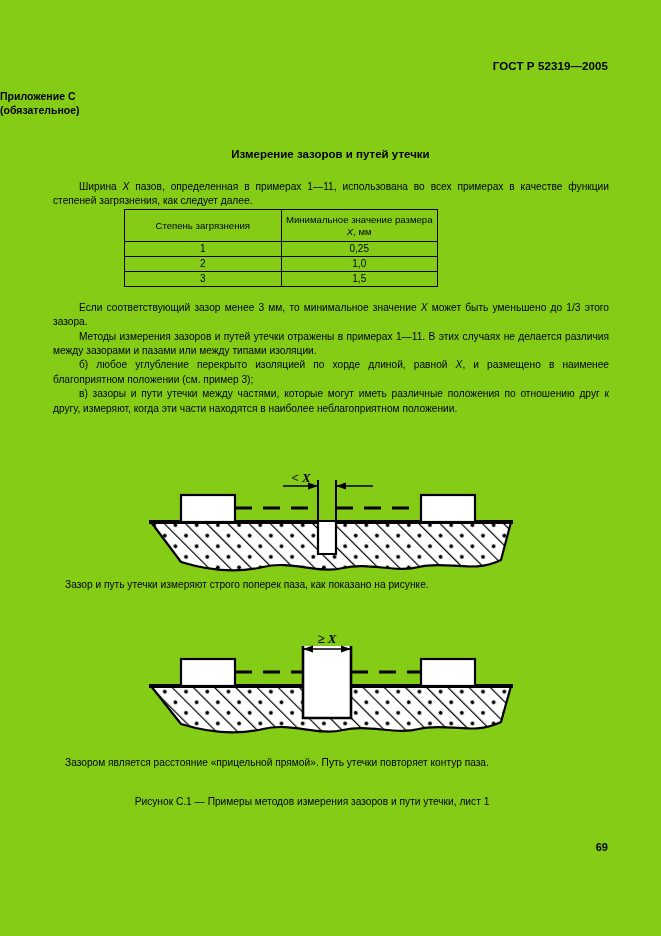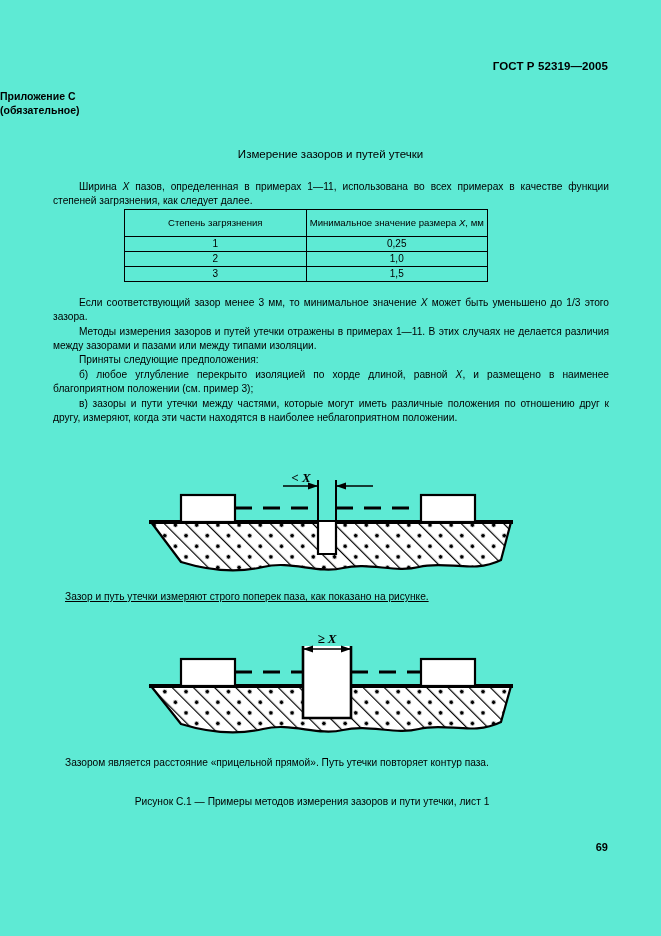--- a/index.html
+++ b/index.html
@@ -9,21 +9,21 @@
     background: #ffffff;
   }
   body {
     font-family: "Liberation Sans", sans-serif;
     color: #000000;
   }
   .page {
     position: relative;
     width: 661px;
     height: 936px;
-    background: #5eead4;
+    background: #84cc16;
     overflow: hidden;
     box-sizing: border-box;
   }
 
   
   .running-header {
     position: absolute;
     top: 60px;
     right: 53px;
     font-size: 11.5px;
@@ -45,21 +45,21 @@
   }
   .annex-block .annex-sub { font-weight: bold; }
 
   .section-title {
     position: absolute;
     top: 148px;
     left: 0;
     width: 661px;
     text-align: center;
     font-size: 11.5px;
-    font-weight: normal;
+    font-weight: bold;
   }
 
   
   .body-area {
     position: absolute;
     left: 53px;
     top: 180px;
     width: 556px;
   }
   p.para {
@@ -77,21 +77,21 @@
   .table-caption {
     margin: 17px 0 5px 71px;
     font-size: 10.2px;
     letter-spacing: 1.6px;
   }
   .table-caption .tnum { letter-spacing: 0px; }
 
   table.gost {
     border-collapse: collapse;
     margin-left: 71px;
-    width: 364px;
+    width: 314px;
     table-layout: fixed;
   }
   table.gost td, table.gost th {
     border: 1px solid #000000;
     text-align: center;
     font-weight: normal;
     font-size: 9.6px;
     padding: 4px 2px 3px;
     line-height: 12px;
   }
@@ -182,23 +182,20 @@
         </tr>
       </tbody>
     </table>
 
     <div class="after-table">
       <p class="para">
         <span>Если соответствующий зазор менее 3 мм, то минимальное значение <span class="ital">X</span> может быть уменьшено до 1/3 этого зазора.</span>
       </p>
       <p class="para">
         <span>Методы измерения зазоров и путей утечки отражены в примерах 1—11. В этих случаях не делается различия между зазорами и пазами или между типами изоляции.</span>
-      </p>
-      <p class="para">
-        <span>Приняты следующие предположения:</span>
       </p>
       <p class="para">
         <span>б)  любое углубление перекрыто изоляцией по хорде длиной, равной <span class="ital">X</span>, и размещено в наименее благоприятном положении (см. пример 3);</span>
       </p>
       <p class="para">
         <span>в)  зазоры и пути утечки между частями, которые могут иметь различные положения по отношению друг к другу, измеряют, когда эти части находятся в наиболее неблагоприятном положении.</span>
       </p>
     </div>
   </div>
 
@@ -233,21 +230,21 @@
       <line x1="150" y1="14" x2="185" y2="14" stroke="#000000" stroke-width="1.6"></line>
       <line x1="203" y1="14" x2="240" y2="14" stroke="#000000" stroke-width="1.6"></line>
       <polygon points="185,14 175,10.5 175,17.5" fill="#000000"></polygon>
       <polygon points="203,14 213,10.5 213,17.5" fill="#000000"></polygon>
 
       <text x="168" y="10" text-anchor="middle" font-family="Liberation Serif, serif" font-size="13" font-weight="bold" font-style="italic" fill="#000000">&lt; X</text>
     </svg>
   </div>
 
   <div class="example-area" style="top:578px;">
-    <p class="para noindent" style="margin-top:12px;margin-left:12px;text-decoration:underline;">
+    <p class="para noindent" style="margin-left:12px;">
       <span>Зазор и путь утечки измеряют строго поперек паза, как показано на рисунке.</span>
     </p>
   </div>
 
   <div class="figure-wrap" style="top:628px;">
     <svg width="396" height="112" viewBox="0 0 396 112">
       <defs>
         <pattern id="hatchB" width="15" height="15" patternUnits="userSpaceOnUse" patternTransform="rotate(-45)">
           <rect width="15" height="15" fill="#ffffff"></rect>
           <line x1="0" y1="0" x2="0" y2="15" stroke="#000000" stroke-width="2.4"></line>

